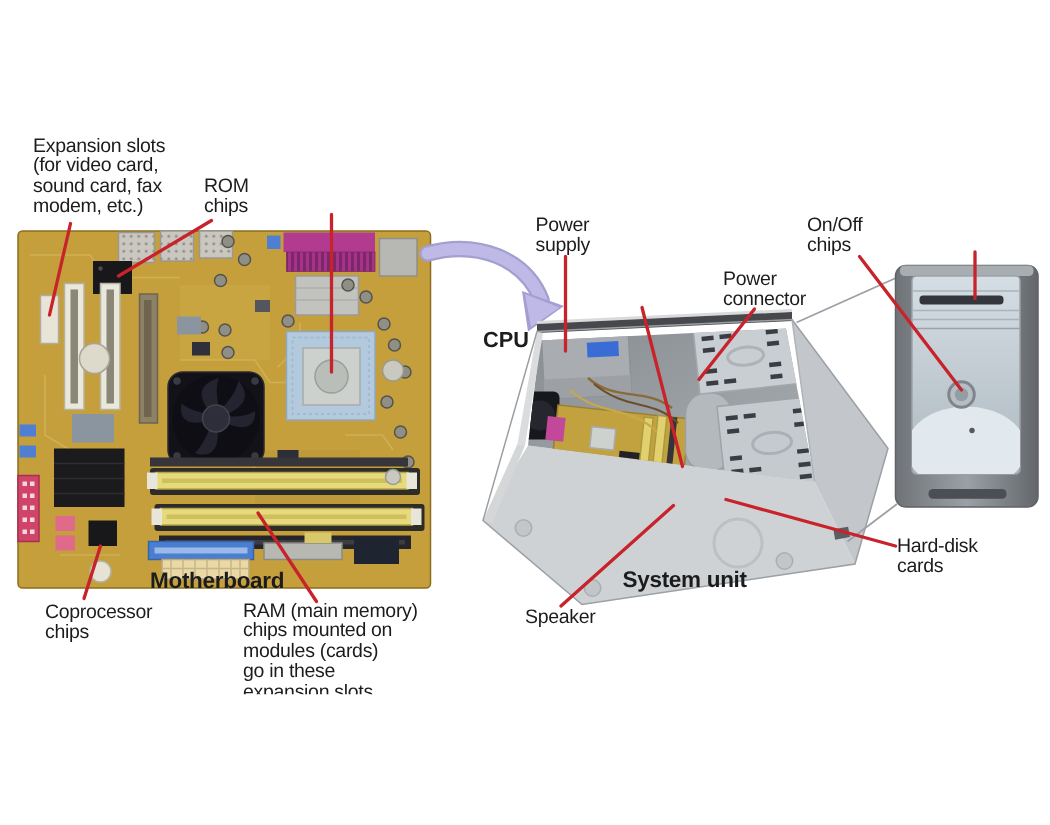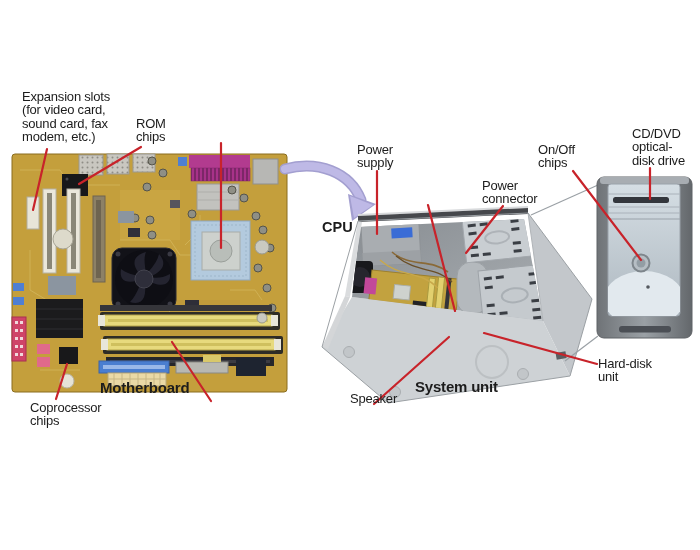--- a/index.html
+++ b/index.html
@@ -338,28 +338,30 @@
 
   <div class="lbl" style="left:22px;top:90px">Expansion slots
 (for video card,
 sound card, fax
 modem, etc.)</div>
   <div class="lbl" style="left:136px;top:117px">ROM
 chips</div>
   <div class="lbl bold" style="left:100px;top:381px">Motherboard</div>
   <div class="lbl" style="left:30px;top:401px">Coprocessor
 chips</div>
+  <div class="lbl" style="left:162px;top:400px">RAM (main memory)
+chips mounted on
+modules (cards)
+go in these
+expansion slots</div>
 
   <div class="lbl big" style="left:322px;top:221px">CPU</div>
   <div class="lbl" style="left:357px;top:143px">Power
 supply</div>
   <div class="lbl" style="left:482px;top:179px">Power
 connector</div>
   <div class="lbl" style="left:538px;top:143px">On/Off
 chips</div>
-  <div class="lbl" style="left:632px;top:127px">CD/DVD
-optical-
-disk drive</div>
   <div class="lbl bold" style="left:415px;top:380px">System unit</div>
-  <div class="lbl" style="left:350px;top:392px">Speaker</div>
+  <div class="lbl" style="left:350px;top:404px">Speaker</div>
   <div class="lbl" style="left:598px;top:357px">Hard-disk
-unit</div>
+cards</div>
 </div>
 
 </body></html>

